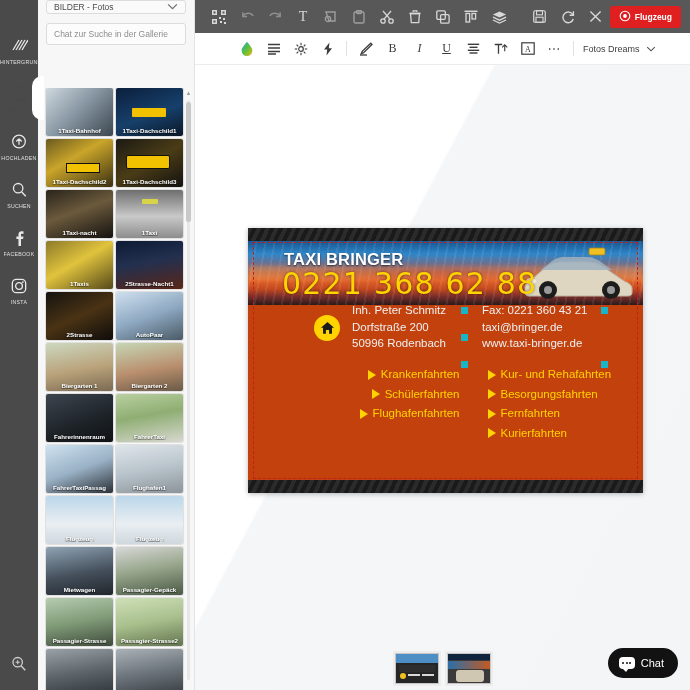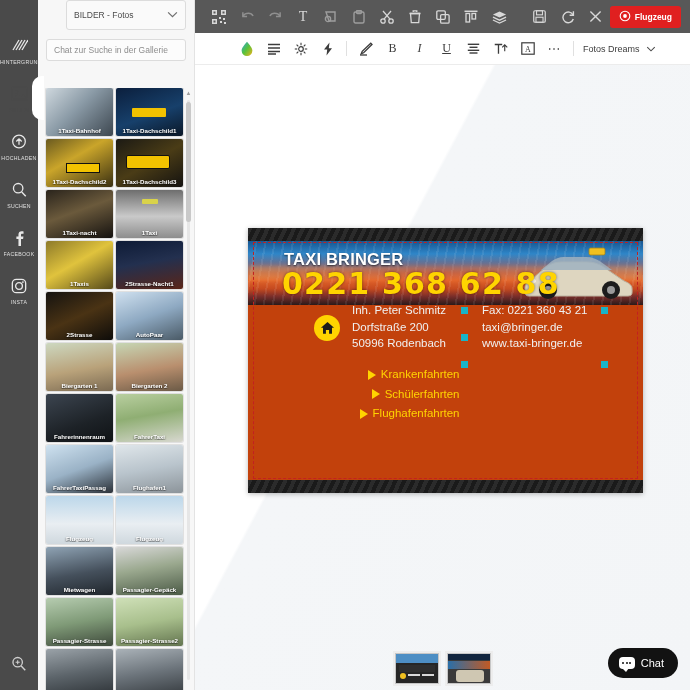--- a/index.html
+++ b/index.html
@@ -44,24 +44,24 @@
     position: absolute; left: 38px; top: 0; width: 157px; height: 690px;
     background: #f7f7f7; border-right: 1px solid #e3e3e3; z-index: 20;
     overflow: hidden;
   }
   .panel-title {
     font-size: 8.2px; font-weight: bold; color: #3d3d3d;
     letter-spacing: .55px; padding: 12px 6px 9px 8px;
   }
   .panel-ctl { padding: 0 8px; }
   .select-box {
-    height: 30px; border: 1px solid #dcdcdc; background: #fafafa;
+    height: 14px; border: 1px solid #dcdcdc; background: #fafafa;
     border-radius: 3px; display: flex; align-items: center;
     padding: 0 7px; font-size: 8.5px; color: #4b4b4b; cursor: pointer;
-    justify-content: space-between; margin-bottom: 9px; margin-left: 20px;
+    justify-content: space-between; margin-bottom: 9px;
   }
   .search-box {
     height: 22px; border: 1px solid #dcdcdc; background: #fcfcfc;
     border-radius: 3px; display: flex; align-items: center;
     padding: 0 7px; font-size: 8.5px; color: #8d8d8d; cursor: text;
     margin-bottom: 7px;
   }
   .thumbs {
     position: absolute; left: 0; top: 88px; width: 157px; height: 602px;
     padding: 0 12px 0 8px; overflow: hidden;
@@ -159,21 +159,21 @@
     filter: blur(2px);
   }
   .card-title {
     position: absolute; left: 36px; top: 22px; z-index: 5;
     color: #ffffff; font-size: 16.5px; font-weight: bold;
     letter-spacing: .2px; text-shadow: 0 1px 2px rgba(0,0,0,.65);
   }
   .card-phone {
     position: absolute; left: 34px; top: 38px; z-index: 5;
     color: #ffd400; font-size: 30px; letter-spacing: 1.2px;
-    font-family: "DejaVu Sans", sans-serif; font-weight: 700;
+    font-family: "DejaVu Sans", sans-serif; font-weight: 400;
     text-shadow: 0 0 3px rgba(0,0,0,.5);
   }
   .card-car {
     position: absolute; right: 4px; top: 18px; width: 120px; height: 56px; z-index: 4;
   }
   .card-redline {
     position: absolute; left: 5px; top: 14px; right: 5px; bottom: 14px;
     border: 1px dashed #c22020; pointer-events: none;
   }
   .card-body { position: absolute; left: 0; top: 62px; width: 395px; bottom: 13px; margin-left: 30px; }
@@ -713,20 +713,38 @@
               </div>
             <div class="srow">
                 <span class="tri"></span>
                 <span>Schülerfahrten</span>
               </div>
             <div class="srow">
                 <span class="tri"></span>
                 <span>Flughafenfahrten</span>
               </div>
           </div>
+          <div class="scol right">
+            <div class="srow">
+                <span class="tri"></span>
+                <span>Kur- und Rehafahrten</span>
+              </div>
+            <div class="srow">
+                <span class="tri"></span>
+                <span>Besorgungsfahrten</span>
+              </div>
+            <div class="srow">
+                <span class="tri"></span>
+                <span>Fernfahrten</span>
+              </div>
+            <div class="srow">
+                <span class="tri"></span>
+                <span>Kurierfahrten</span>
+              </div>
+          </div>
         </div>
       </div>
     </div>
 
     <div class="sel-box">
       <span class="hnd tl"></span>
       <span class="hnd tm"></span>
 
       <span class="hnd ml"></span>
 

